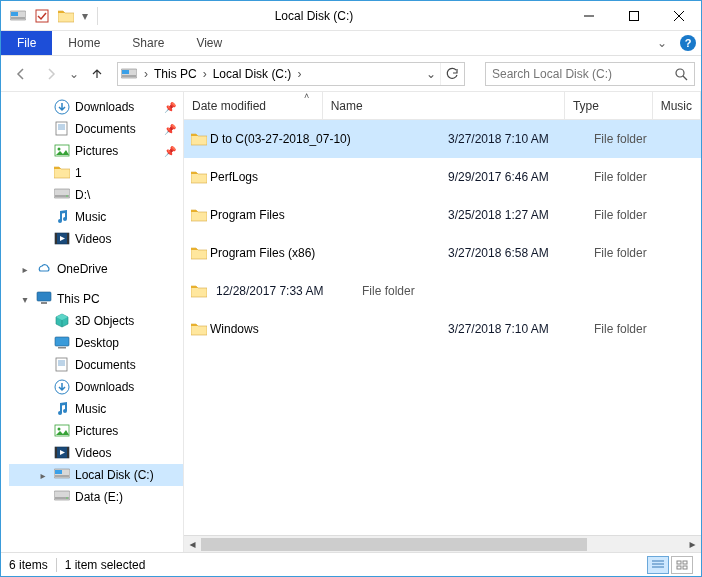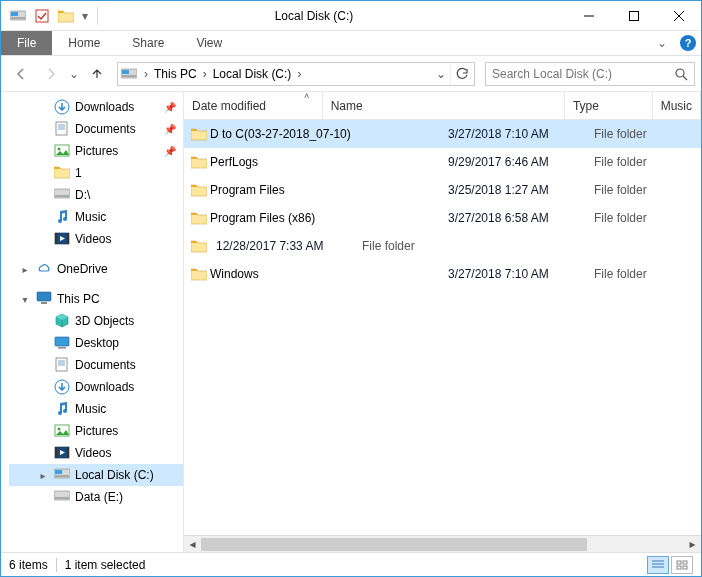--- a/index.html
+++ b/index.html
@@ -6,39 +6,39 @@
   body { background: #fff; width: 702px; height: 577px; border: 1px solid #3a9bda; display: flex; flex-direction: column; overflow: hidden; }
   
   .titlebar { height: 30px; display: flex; align-items: center; background: #fff; border-bottom: 1px solid #e5e5e5; }
   .titlebar .qat { display: flex; align-items: center; gap: 2px; padding-left: 6px; }
   .qat-icon { width: 22px; height: 22px; display: flex; align-items: center; justify-content: center; }
   .titlebar .title { flex: 1; text-align: center; color: #000; padding-right: 40px; }
   .caption-btns { display: flex; }
   .caption-btn { width: 45px; height: 29px; display: flex; align-items: center; justify-content: center; color: #000; }
   
   .ribbon { height: 25px; display: flex; align-items: stretch; border-bottom: 1px solid #e1e1e1; }
-  .ribbon .file-tab { background: #737373; color: #fff; padding: 0 16px; display: flex; align-items: center; }
+  .ribbon .file-tab { background: #1d4ed8; color: #fff; padding: 0 16px; display: flex; align-items: center; }
   .ribbon .tab { padding: 0 16px; display: flex; align-items: center; color: #444; }
   .ribbon .spacer { flex: 1; }
   .ribbon .chev { width: 26px; display: flex; align-items: center; justify-content: center; color: #666; }
   .ribbon .help { width: 26px; display: flex; align-items: center; justify-content: center; }
   .help-circle { width: 16px; height: 16px; border-radius: 50%; background: #1979ca; color:#fff; font-weight:bold; font-size:11px; display:flex; align-items:center; justify-content:center; }
   
   .navbar { height: 36px; display: flex; align-items: center; padding: 4px 6px; gap: 2px; border-bottom: 1px solid #e8e8e8; }
   .nav-btn { width: 28px; height: 28px; display: flex; align-items: center; justify-content: center; color: #888; }
   .nav-btn.enabled { color: #333; }
   .nav-drop { width: 14px; color: #666; display:flex; align-items:center; justify-content:center; }
   .addr { flex: 1; height: 24px; border: 1px solid #ccc; display: flex; align-items: center; padding: 0 2px; margin-left: 4px; }
   .addr .pc-icon { width: 18px; height: 18px; display:flex; align-items:center; justify-content:center; margin-right:2px; }
   .addr .crumb { padding: 0 2px; color: #000; }
   .addr .sep { width: 12px; color: #555; display:flex; align-items:center; justify-content:center; }
   .addr .flex { flex:1; }
   .addr .dd { width:18px; display:flex; align-items:center; justify-content:center; color:#555; }
   .addr .refresh { width:22px; display:flex; align-items:center; justify-content:center; color:#444; border-left:1px solid #eee; height:100%; }
-  .search { width: 210px; height: 24px; border: 1px solid #ccc; display:flex; align-items:center; margin-left:8px; }
+  .search { width: 210px; height: 24px; border: 1px solid #ccc; display:flex; align-items:center; margin-left:18px; }
   .search input { flex:1; border:none; outline:none; padding:0 6px; color:#777; font-style:normal; }
   .search .sicon { width:26px; display:flex; align-items:center; justify-content:center; color:#555; }
   
   .body { flex:1; display:flex; min-height:0; }
   .nav-pane { width: 175px; border-right: 1px solid #e8e8e8; overflow-y:auto; padding: 4px 0 4px 0; margin-left: 8px; }
   .nav-item { height: 22px; display:flex; align-items:center; padding-left: 10px; gap:4px; white-space:nowrap; }
   .nav-item.sel { background: #cde8ff; }
   .nav-item .tw { width:12px; color:#666; font-size:10px; display:flex; justify-content:center; }
   .nav-item .ic { width:18px; height:18px; display:flex; align-items:center; justify-content:center; }
   .nav-item .pin { margin-left:auto; margin-right:6px; color:#888; font-size:10px; }
@@ -47,21 +47,21 @@
   
   .content { flex:1; display:flex; flex-direction:column; min-width:0; }
   .cols { height: 28px; display:flex; align-items:center; border-bottom:1px solid #e8e8e8; color:#333; user-select:none; position:relative;}
   .col { padding: 0 8px; border-right: 1px solid #e8e8e8; height:100%; display:flex; align-items:center; }
   .col.name { width: 256px; }
   .col.date { width: 146px; }
   .col.type { width: 92px; }
   .col.size { flex:1; justify-content:flex-end; }
   .sort-ind { position:absolute; left:120px; top:-1px; color:#555; font-size:9px; }
   .rows { flex:1; overflow:auto; position:relative;}
-  .row { height:28px; display:flex; align-items:center; }
+  .row { height:38px; display:flex; align-items:center; }
   .row.sel { background:#cde8ff; }
   .row .ic { width:24px; display:flex; justify-content:center; align-items:center; padding-left:6px; }
   .row .name { width:232px; padding-left:2px; }
   .row .date { width:146px; color:#0f172a; padding-left:8px;}
   .row .type { width:92px; color:#555; padding-left:8px; }
   .hscroll { height:17px; background:#f0f0f0; border-top:1px solid #ddd; display:flex; align-items:center;}
   .hscroll .ar { width:17px; height:100%; display:flex; align-items:center; justify-content:center; color:#555; background:#f0f0f0; }
   .hscroll .track { flex:1; height:100%; background:#f0f0f0; position:relative;}
   .hscroll .thumb { position:absolute; left:0; top:2px; height:13px; width:80%; background:#cdcdcd; }
   

